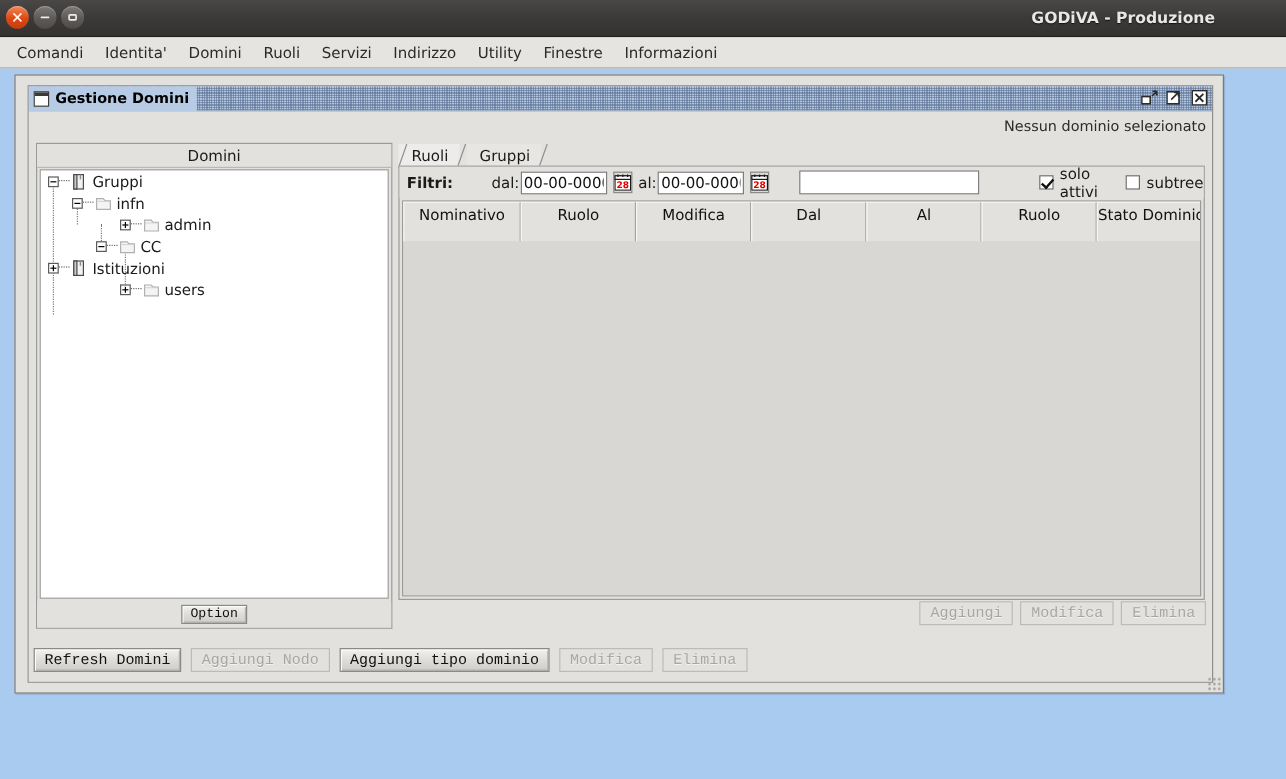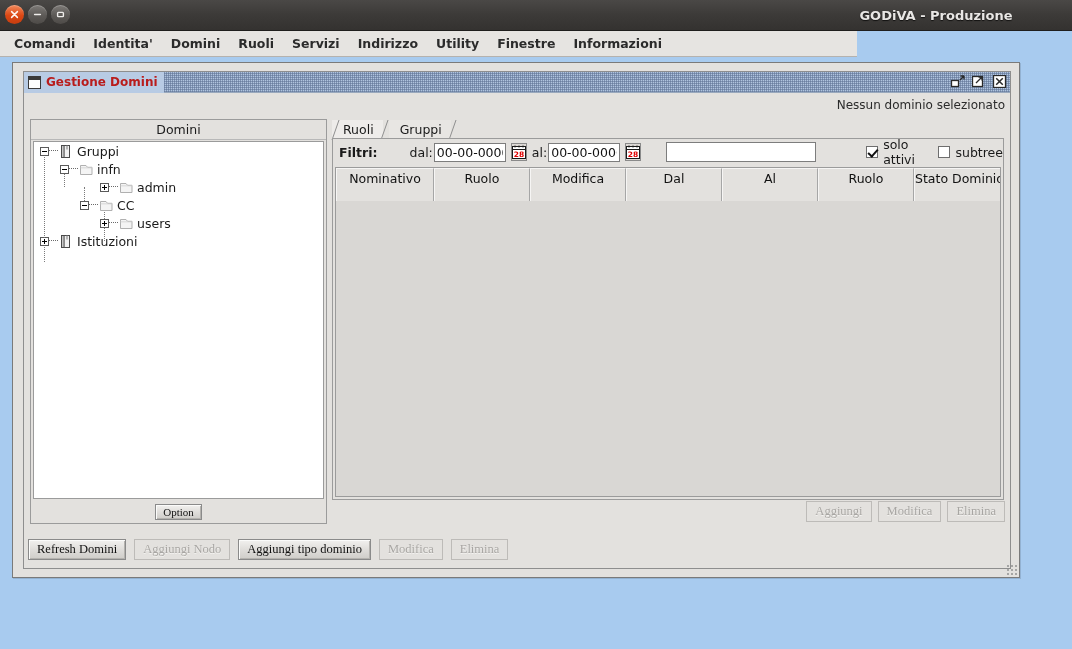--- a/index.html
+++ b/index.html
@@ -46,27 +46,26 @@
     font-weight: bold;
     font-size: 13px;
     text-shadow: 0 1px 1px rgba(0,0,0,0.7);
     pointer-events: none;
   }
   .os-title .right-shift { position: relative; left: 400px; }
 
   
   .menubar {
     position: absolute; left: 0; top: 31px;
-    width: 857px; height: 26px;
+    width: 1072px; height: 26px;
     background: #e6e4e1;
     border-bottom: 1px solid #b5b2ae;
     box-sizing: border-box;
     display: flex; align-items: center;
     padding-left: 5px;
-    font-weight: bold;
   }
   .menu-item {
     padding: 3px 9px;
     font-size: 12.5px;
     color: #2b2b2b;
     cursor: default;
     white-space: nowrap;
   }
 
   
@@ -110,21 +109,21 @@
     background: #fdfdfd;
     border: 1.5px solid #3a3a3a;
     box-sizing: border-box;
     position: relative;
   }
   .iwin-icon:before {
     content:''; position:absolute; left:0; top:0; right:0; height:3px;
     background:#3a3a3a;
   }
   .iwin-title-text {
-    font-weight: bold; font-size: 12px; color: #b91c1c; white-space: nowrap;
+    font-weight: bold; font-size: 12px; color: #000000; white-space: nowrap;
   }
   .iwin-ctrls {
     position: absolute; right: 3px; top: 2px;
     display: flex; gap: 6px; align-items: center;
   }
   .iwin-ctrl {
     width: 15px; height: 15px;
     display:flex; align-items:center; justify-content:center;
     cursor: default;
   }
@@ -348,21 +347,21 @@
 
   .panel-footer {
     position: absolute; left: 0; bottom: -24px;
     width: 672px; height: 24px;
     display: flex; align-items: center; justify-content: flex-end;
     gap: 6px;
   }
 
   
   .btn {
-    font-family: Liberation Serif, serif;
+    font-family: Liberation Mono, monospace;
     font-size: 12.5px;
     color: #111;
     background: linear-gradient(to bottom, #f2f1ef 0%, #e0dedb 48%, #cfcdc9 100%);
     border: 1px solid #8a8a8a;
     padding: 2px 8px;
     box-sizing: border-box;
     cursor: default;
     white-space: nowrap;
     box-shadow: inset 1px 1px 0 #fbfbfa, inset -1px -1px 0 #b4b2ae;
   }
@@ -515,43 +514,43 @@
             <span class="dots"></span>
             <span class="ico">
               <svg width="16" height="15" viewBox="0 0 16 15">
                 <path d="M2.5 3.5 h5.5 l1.6 1.8 h4.4 v7.2 h-11.5 z" fill="#f4f4f4" stroke="#b0b0b0" stroke-width="1"></path>
                 <path d="M2.5 5.8 h11.5" stroke="#cfcfcf" stroke-width="0.8"></path>
               </svg>
             </span>
             <span>CC</span>
           </div>
 
-          <div class="tnode" style="padding-left:66px;">
-            <span class="toggle plus"></span>
-            <span class="dots"></span>
-            <span class="ico">
-              <svg width="16" height="15" viewBox="0 0 16 15">
-                <path d="M2.5 3.5 h5.5 l1.6 1.8 h4.4 v7.2 h-11.5 z" fill="#f4f4f4" stroke="#b0b0b0" stroke-width="1"></path>
-                <path d="M2.5 5.8 h11.5" stroke="#cfcfcf" stroke-width="0.8"></path>
-              </svg>
-            </span>
-            <span>users</span>
-          </div>
-
           <div class="tnode" style="padding-left:6px;">
             <span class="toggle plus"></span>
             <span class="dots"></span>
             <span class="ico">
               <svg width="16" height="15" viewBox="0 0 16 15">
                 <rect x="3.5" y="1.5" width="8" height="12" fill="#f2f2f2" stroke="#4a4a4a" stroke-width="1"></rect>
                 <rect x="3.5" y="1.5" width="2.6" height="12" fill="#c9c9c9" stroke="#4a4a4a" stroke-width="1"></rect>
                 <rect x="8.4" y="1.5" width="1.2" height="4" fill="#8f8f8f"></rect>
               </svg>
             </span>
             <span>Istituzioni</span>
+          </div>
+
+          <div class="tnode" style="padding-left:66px;">
+            <span class="toggle plus"></span>
+            <span class="dots"></span>
+            <span class="ico">
+              <svg width="16" height="15" viewBox="0 0 16 15">
+                <path d="M2.5 3.5 h5.5 l1.6 1.8 h4.4 v7.2 h-11.5 z" fill="#f4f4f4" stroke="#b0b0b0" stroke-width="1"></path>
+                <path d="M2.5 5.8 h11.5" stroke="#cfcfcf" stroke-width="0.8"></path>
+              </svg>
+            </span>
+            <span>users</span>
           </div>
 
         </div>
         <div class="tree-footer">
           <button class="btn small">Option</button>
         </div>
       </div>
 
       <div class="right-panel">
 

